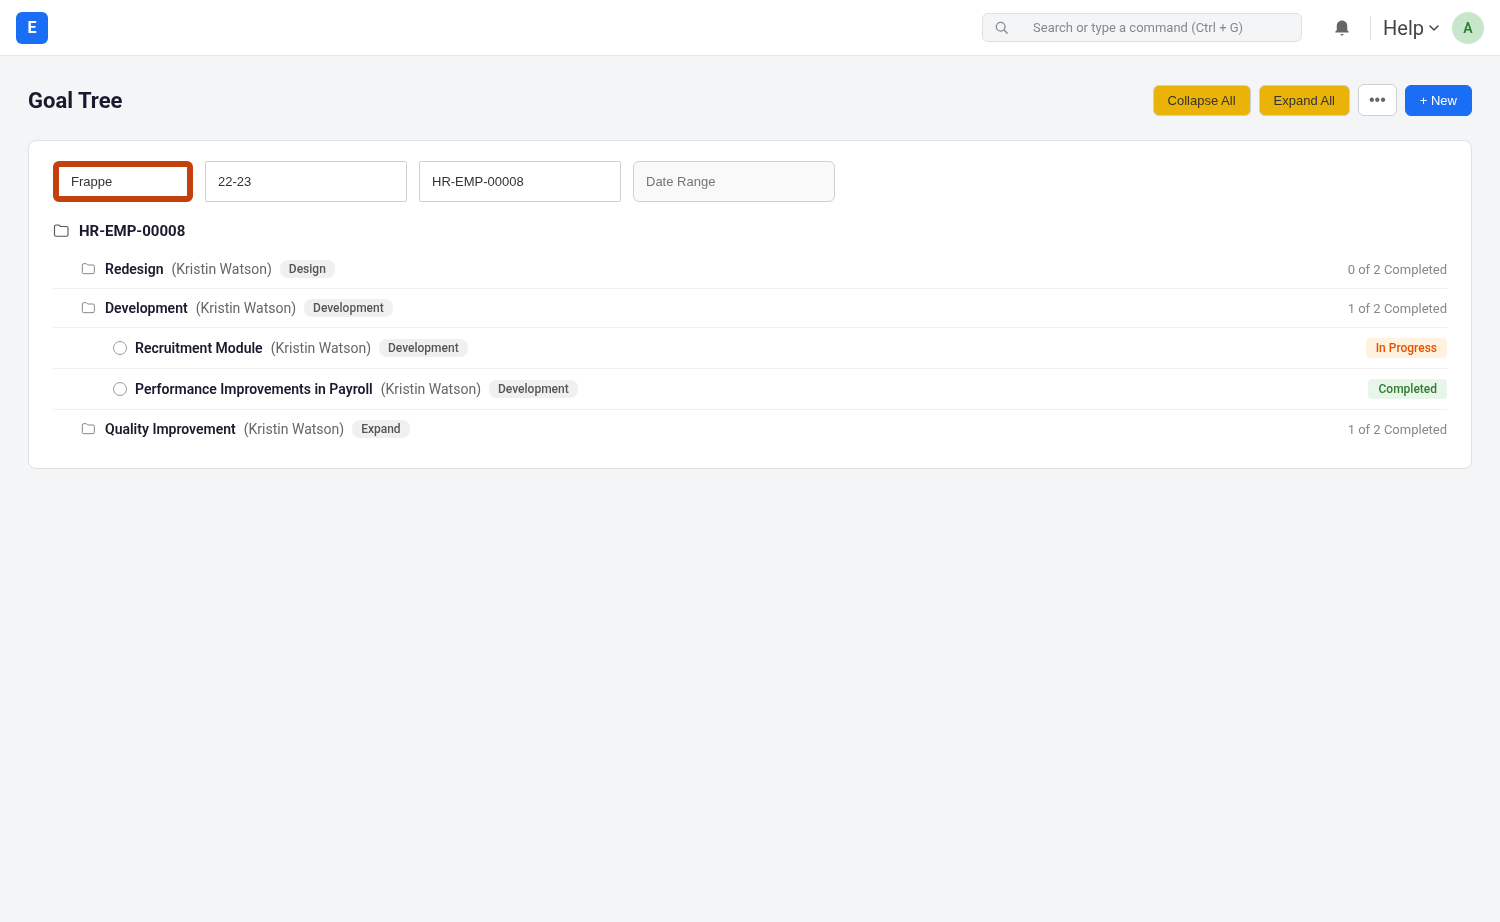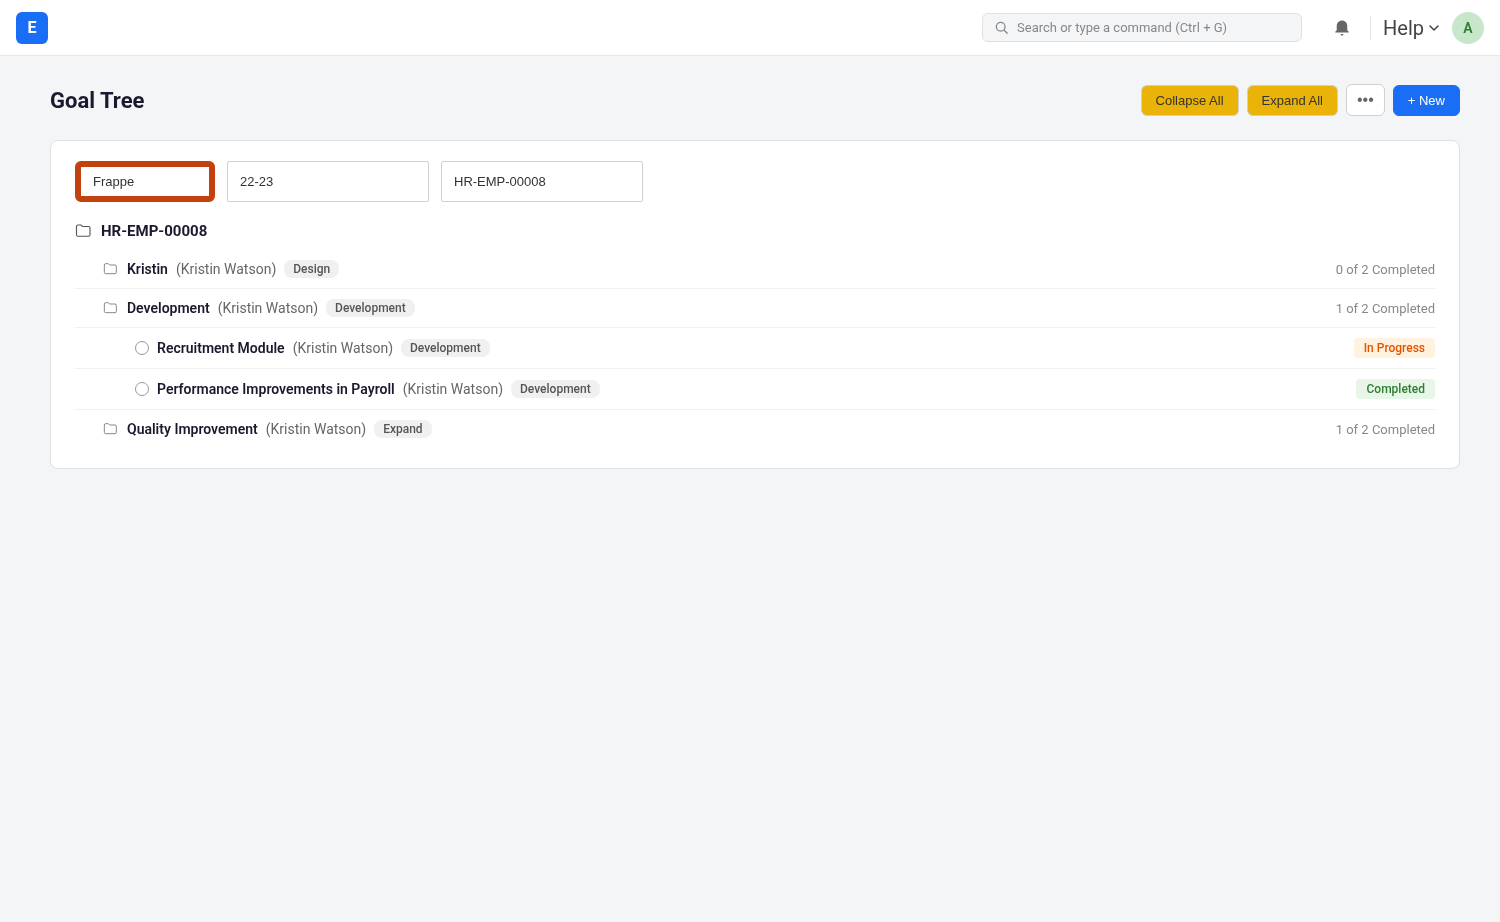--- a/index.html
+++ b/index.html
@@ -34,21 +34,21 @@
       flex-shrink: 0;
     }
     .navbar-search {
       margin-left: auto;
       display: flex;
       align-items: center;
       background: #f4f5f7;
       border: 1px solid #e0e0e0;
       border-radius: 6px;
       padding: 6px 12px;
-      gap: 8px;
+      gap: 24px;
       width: 320px;
       color: #888;
       font-size: 13px;
     }
     .navbar-search svg { flex-shrink: 0; }
     .navbar-right {
       display: flex;
       align-items: center;
       gap: 12px;
       margin-left: 12px;
@@ -81,22 +81,21 @@
       align-items: center;
       justify-content: center;
       font-weight: 600;
       font-size: 14px;
       color: #2e7d32;
       cursor: pointer;
     }
 
     
     .page {
-      padding: 28px 40px;
-      margin-left: 10px;
+      padding: 28px 28px;
     }
     .page-header {
       display: flex;
       align-items: center;
       margin-bottom: 24px;
       justify-content: space-between;
     }
     .page-title {
       font-size: 22px;
       font-weight: 700;
@@ -326,36 +325,37 @@
 
   <div class="filter-card">
     <div class="filter-row">
       <div class="filter-select">
         <select>
           <option>Frappe</option>
         </select>
       </div>
       <input class="filter-input" type="text" value="22-23" style="">
       <input class="filter-input" type="text" value="HR-EMP-00008" style="">
+      <input class="filter-input-placeholder" type="text" placeholder="Date Range" style="">
     </div>
 
     <div class="tree-section">
       <div class="tree-root">
         <svg width="18" height="18" viewBox="0 0 24 24" fill="none">
           <path d="M2 6a2 2 0 012-2h4l2 2h8a2 2 0 012 2v9a2 2 0 01-2 2H4a2 2 0 01-2-2V6z" stroke="#555" stroke-width="1.5" fill="none"></path>
         </svg>
         <span class="tree-root-label">HR-EMP-00008</span>
       </div>
 
       <div class="tree-item tree-item-indent">
         <div class="tree-item-left">
           <svg width="16" height="16" viewBox="0 0 24 24" fill="none">
             <path d="M2 6a2 2 0 012-2h4l2 2h8a2 2 0 012 2v9a2 2 0 01-2 2H4a2 2 0 01-2-2V6z" stroke="#888" stroke-width="1.5" fill="none"></path>
           </svg>
-          <span class="item-name">Kristin</span>
+          <span class="item-name">Redesign</span>
           <span class="item-person">(Kristin Watson)</span>
           <span class="tag">Design</span>
         </div>
         <div class="tree-item-right">
           <span class="completed-text">0 of 2 Completed</span>
         </div>
       </div>
 
       <div class="tree-item tree-item-indent">
         <div class="tree-item-left">

